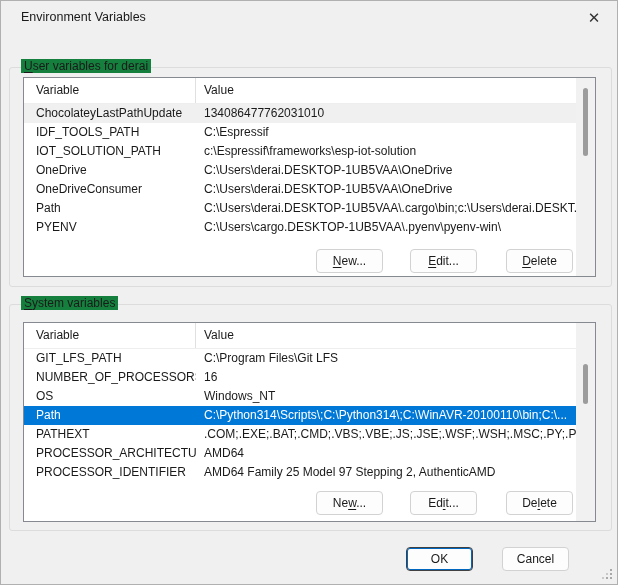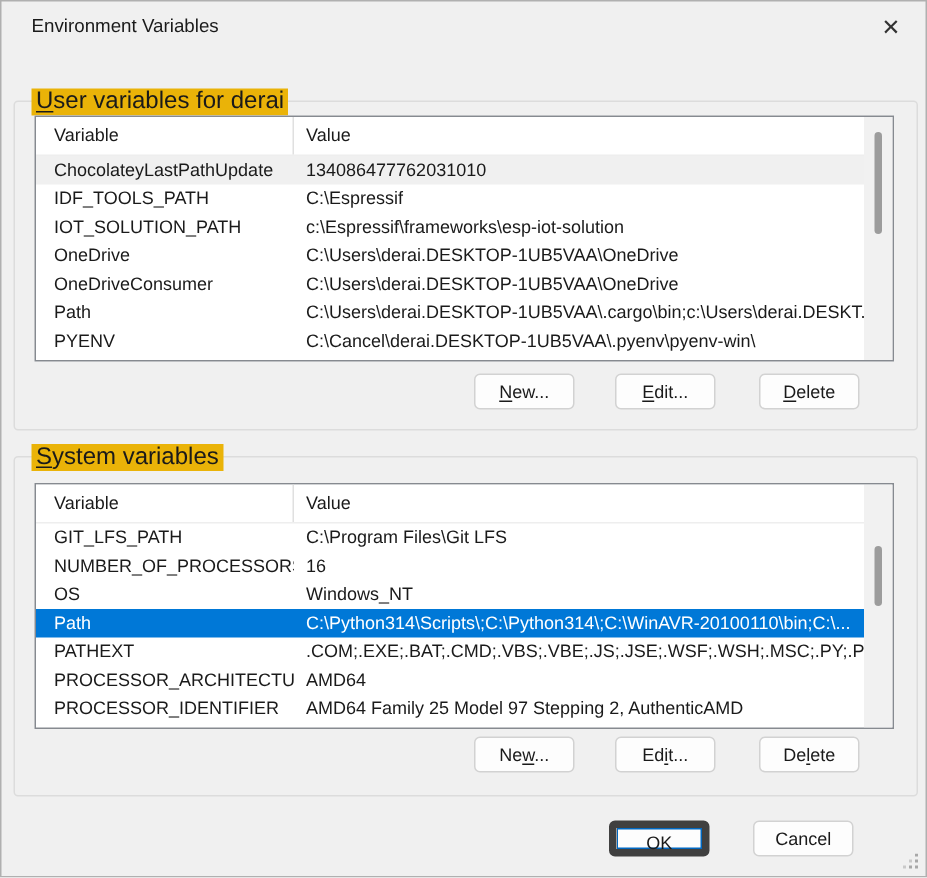--- a/index.html
+++ b/index.html
@@ -53,34 +53,34 @@
     left: 8px;
     width: 603px;
     box-sizing: border-box;
     border: 1px solid #dcdcdc;
     border-radius: 3px;
   }
   .groupbox-label {
     position: absolute;
     top: -9px;
     left: 11px;
-    background: #eab308;
+    background: #15803d;
     padding: 0 3px;
-    font-size: 16px;
+    font-size: 12px;
     white-space: nowrap;
   }
   .gb-user   { top: 66px;  height: 220px; }
   .gb-system { top: 303px; height: 227px; }
   .key { text-decoration: underline; text-underline-offset: 2px; }
   
   .listview {
     position: absolute;
     left: 22px;
     width: 573px;
-    height: 164px;
+    height: 200px;
     box-sizing: border-box;
     background: #ffffff;
     border: 1px solid #868a90;
     overflow: hidden;
   }
   .lv-user   { top: 76px; }
   .lv-system { top: 321px; }
   .lv-header {
     display: flex;
     height: 25px;
@@ -145,21 +145,21 @@
     line-height: 21px;
     padding: 0;
   }
   .row-user   { top: 248px; }
   .row-system { top: 490px; }
   .btn-new    { left: 315px; }
   .btn-edit   { left: 409px; }
   .btn-delete { left: 505px; }
   .btn-ok {
     left: 405px; top: 546px;
-    border: 5px solid #404040;
+    border: 1px solid #404040;
     box-shadow: inset 0 0 0 1px #0067c0;
   }
   .btn-cancel { left: 501px; top: 546px; }
   
   .grip {
     position: absolute;
     right: 4px;
     bottom: 4px;
     width: 11px;
     height: 11px;
@@ -204,21 +204,21 @@
       <div class="lv-row">
         <span class="lv-cell c1">OneDriveConsumer</span>
         <span class="lv-cell c2">C:\Users\derai.DESKTOP-1UB5VAA\OneDrive</span>
       </div>
       <div class="lv-row">
         <span class="lv-cell c1">Path</span>
         <span class="lv-cell c2">C:\Users\derai.DESKTOP-1UB5VAA\.cargo\bin;c:\Users\derai.DESKT...</span>
       </div>
       <div class="lv-row">
         <span class="lv-cell c1">PYENV</span>
-        <span class="lv-cell c2">C:\Cancel\derai.DESKTOP-1UB5VAA\.pyenv\pyenv-win\</span>
+        <span class="lv-cell c2">C:\Users\cargo.DESKTOP-1UB5VAA\.pyenv\pyenv-win\</span>
       </div>
     </div>
     <div class="scrollbar">
       <div class="sb-thumb sb-thumb-user"></div>
     </div>
   </div>
 
   <button class="btn row-user btn-new"><span></span><span class="key">N</span><span>ew...</span></button>
   <button class="btn row-user btn-edit"><span></span><span class="key">E</span><span>dit...</span></button>
   <button class="btn row-user btn-delete"><span></span><span class="key">D</span><span>elete</span></button>

